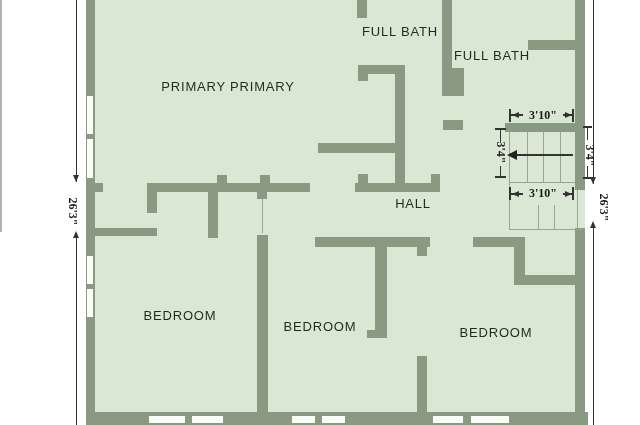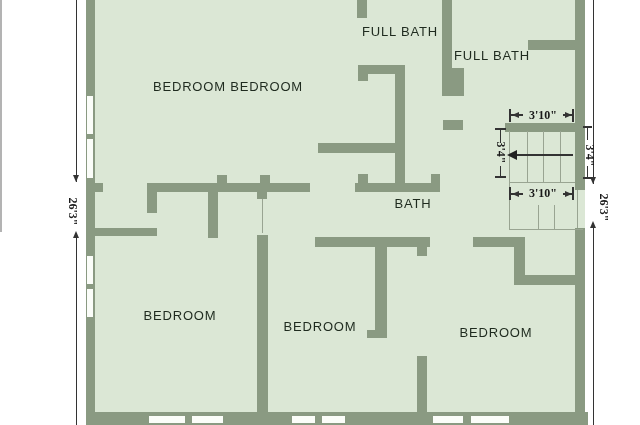--- a/index.html
+++ b/index.html
@@ -116,24 +116,24 @@
       <div class="arr down" style="left: 73px; top: 175px; position: absolute;"></div>
       <div class="arr up" style="left: 73px; top: 231px; position: absolute;"></div>
       <div class="arr down" style="left: 590px; top: 177px; position: absolute;"></div>
       <div class="arr up" style="left: 590px; top: 221px; position: absolute;"></div>
       <div class="arr left" style="left: 512px; top: 112px; position: absolute;"></div>
       <div class="arr right" style="left: 565px; top: 112px; position: absolute;"></div>
       <div class="arr left" style="left: 512px; top: 191px; position: absolute;"></div>
       <div class="arr right" style="left: 565px; top: 191px; position: absolute;"></div>
     </div>
 
-  <div class="room-label" style="left:143px;top:79px;">BEDROOM BEDROOM</div>
+  <div class="room-label" style="left:143px;top:79px;">PRIMARY PRIMARY</div>
   <div class="room-label" style="left:315px;top:24px;">FULL BATH</div>
   <div class="room-label" style="left:407px;top:48px;">FULL BATH</div>
-  <div class="room-label" style="left:328px;top:196px;">BATH</div>
+  <div class="room-label" style="left:328px;top:196px;">HALL</div>
   <div class="room-label" style="left:95px;top:308px;">BEDROOM</div>
   <div class="room-label" style="left:235px;top:319px;">BEDROOM</div>
   <div class="room-label" style="left:411px;top:325px;">BEDROOM</div>
 
   <div class="dim-text vert" style="left:52px;top:204px;">26'3"</div>
   <div class="dim-text vert" style="left:583px;top:200px;">26'3"</div>
   <div class="dim-text vert" style="left:569px;top:148px;">3'4"</div>
   <div class="dim-text vert" style="left:480px;top:145px;">3'4"</div>
   <div class="dim-text onfloor" style="left:523px;top:108px;">3'10"</div>
   <div class="dim-text onfloor" style="left:523px;top:186px;">3'10"</div>

